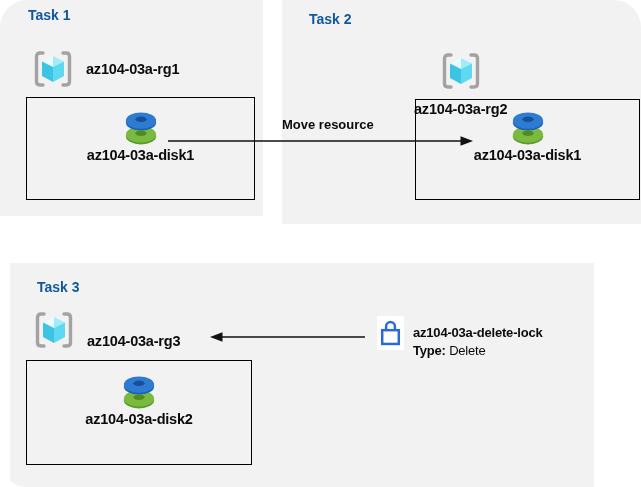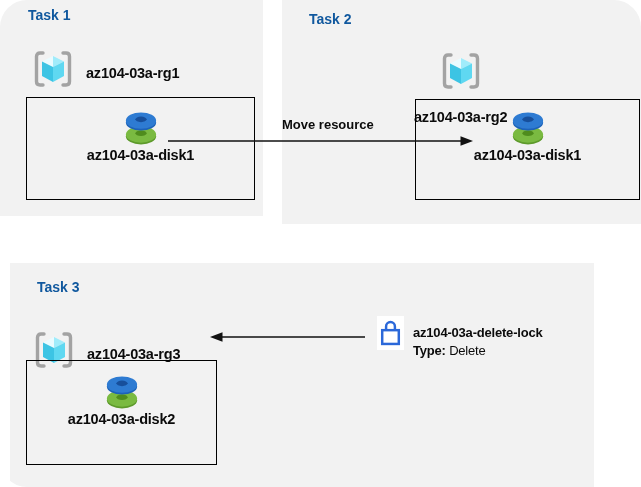--- a/index.html
+++ b/index.html
@@ -35,34 +35,34 @@
   }
   #panel-task1 .task-title{left:28px;top:7px;}
   #panel-task2 .task-title{left:27px;top:11px;}
   #panel-task3 .task-title{left:27px;top:16px;}
   .rg-row{
     position:absolute;
     display:flex;align-items:center;gap:11px;
   }
   #panel-task1 .rg-row{left:31px;top:50px;}
   #panel-task2 .rg-row{left:132px;top:52px;flex-direction:column;}
-  #panel-task3 .rg-row{left:22px;top:68px;}
+  #panel-task3 .rg-row{left:22px;top:48px;align-items:flex-end;}
   .rg-label{
     font-size:14.5px;font-weight:bold;color:var(--text_black);
-    white-space:nowrap;letter-spacing:-0.2px;margin-top:8px;
+    white-space:nowrap;letter-spacing:-0.2px;
   }
   .resource-box{
     position:absolute;
     border:1.6px solid var(--box_border);
     display:flex;flex-direction:column;
     align-items:center;justify-content:flex-start;
   }
   #panel-task1 .resource-box{left:26px;top:97px;width:229px;height:103px;padding-top:11px;}
   #panel-task2 .resource-box{left:133px;top:99px;width:225px;height:101px;padding-top:9px;}
-  #panel-task3 .resource-box{left:16px;top:97px;width:191px;height:105px;padding-top:12px;text-align:right;}
+  #panel-task3 .resource-box{left:16px;top:97px;width:226px;height:105px;padding-top:12px;text-align:right;}
   .disk-label{
     font-size:14.5px;font-weight:bold;color:var(--text_black);
     white-space:nowrap;letter-spacing:-0.2px;
   }
   .move-label{
     position:absolute;left:282px;top:117px;
     font-size:13px;font-weight:bold;color:var(--text_black);
     white-space:nowrap;
   }
   .lock-group{

